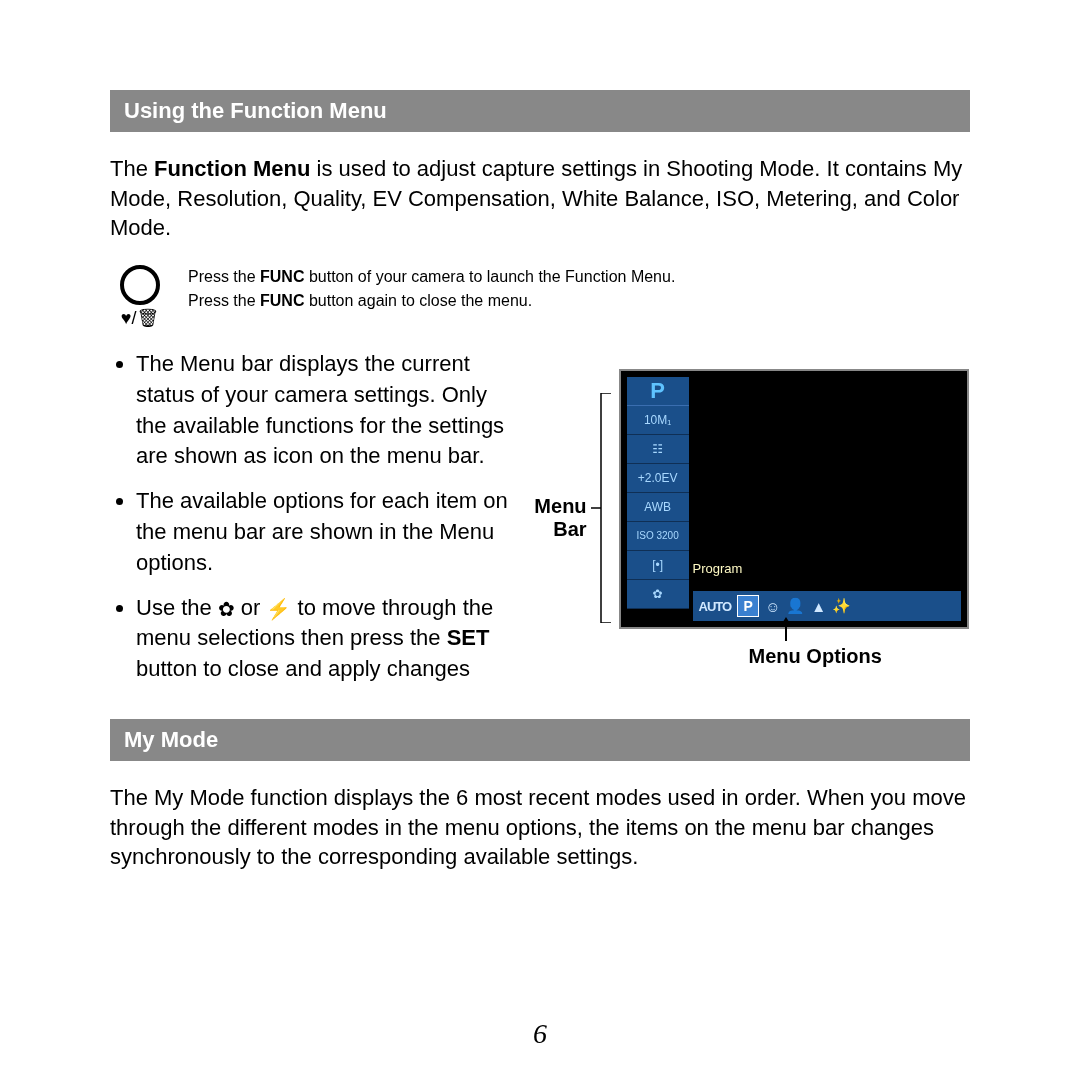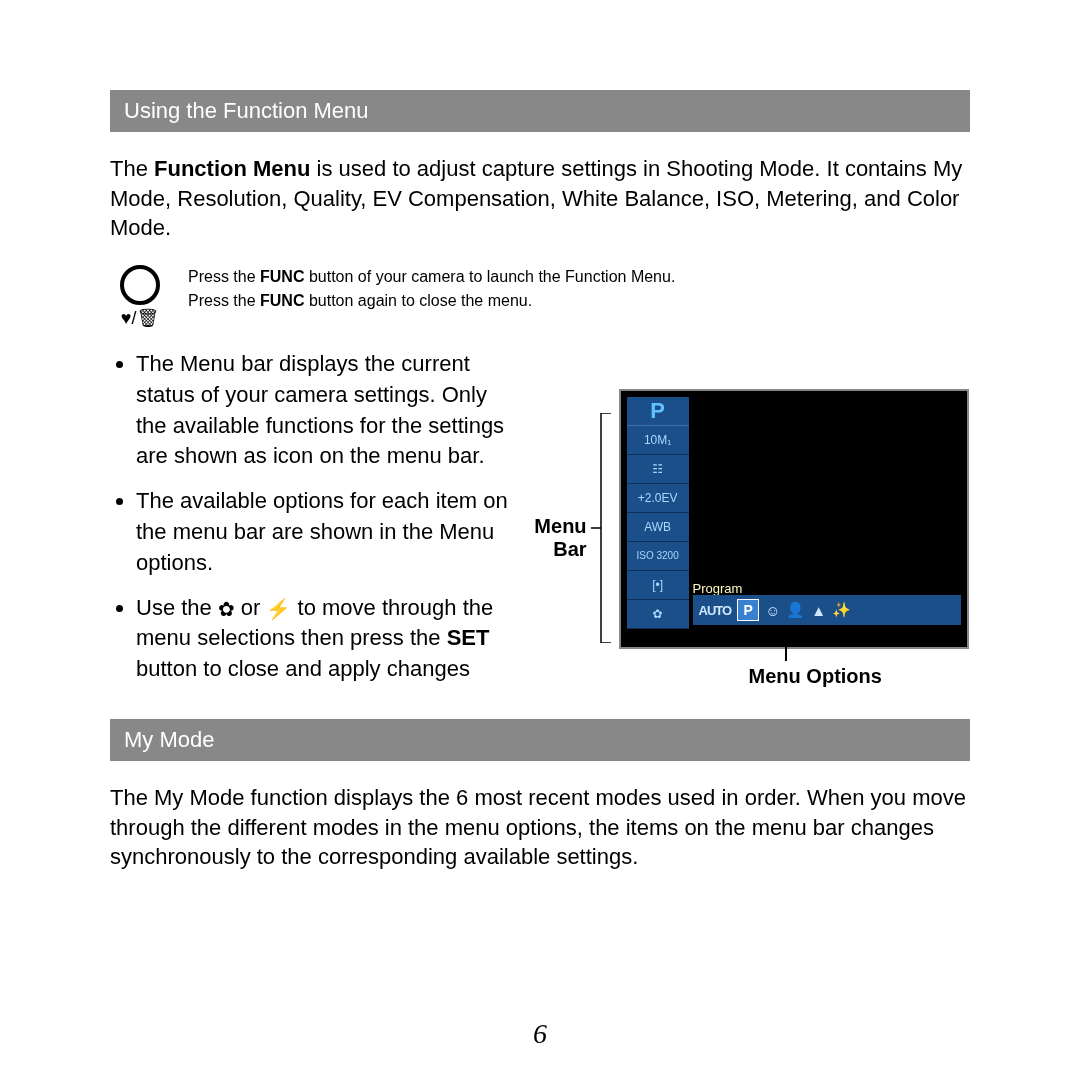--- a/index.html
+++ b/index.html
@@ -13,21 +13,21 @@
     position: relative;
     box-sizing: border-box;
   }
   .page {
     padding: 90px 110px 0 110px;
     box-sizing: border-box;
   }
   .section-header {
     background: #888;
     color: #fff;
-    font-weight: normal;
+    font-weight: bold;
     font-size: 22px;
     padding: 8px 14px;
     margin-bottom: 20px;
   }
   .body-text {
     font-size: 22px;
     line-height: 1.35;
     margin-bottom: 22px;
   }
   .func-row {
@@ -56,21 +56,21 @@
     font-size: 18px;
     line-height: 1;
   }
   .func-text {
     font-size: 16px;
     line-height: 1.5;
   }
   .menu-section {
     display: flex;
     gap: 10px;
-    align-items: flex-end;
+    align-items: center;
   }
   .bullets {
     width: 390px;
     font-size: 22px;
     line-height: 1.4;
     list-style: disc;
     padding-left: 26px;
     margin: 0;
   }
   .bullets li {
@@ -142,21 +142,21 @@
   .program-label {
     position: absolute;
     left: 72px;
     top: 190px;
     color: #fef9c3;
     font-size: 13px;
   }
   .options-row {
     position: absolute;
     left: 72px;
-    top: 204px;
+    top: 220px;
     right: 6px;
     height: 30px;
     background: #1a4f8a;
     display: flex;
     align-items: center;
     gap: 6px;
     padding: 0 6px;
     color: #fff;
     font-size: 14px;
   }

